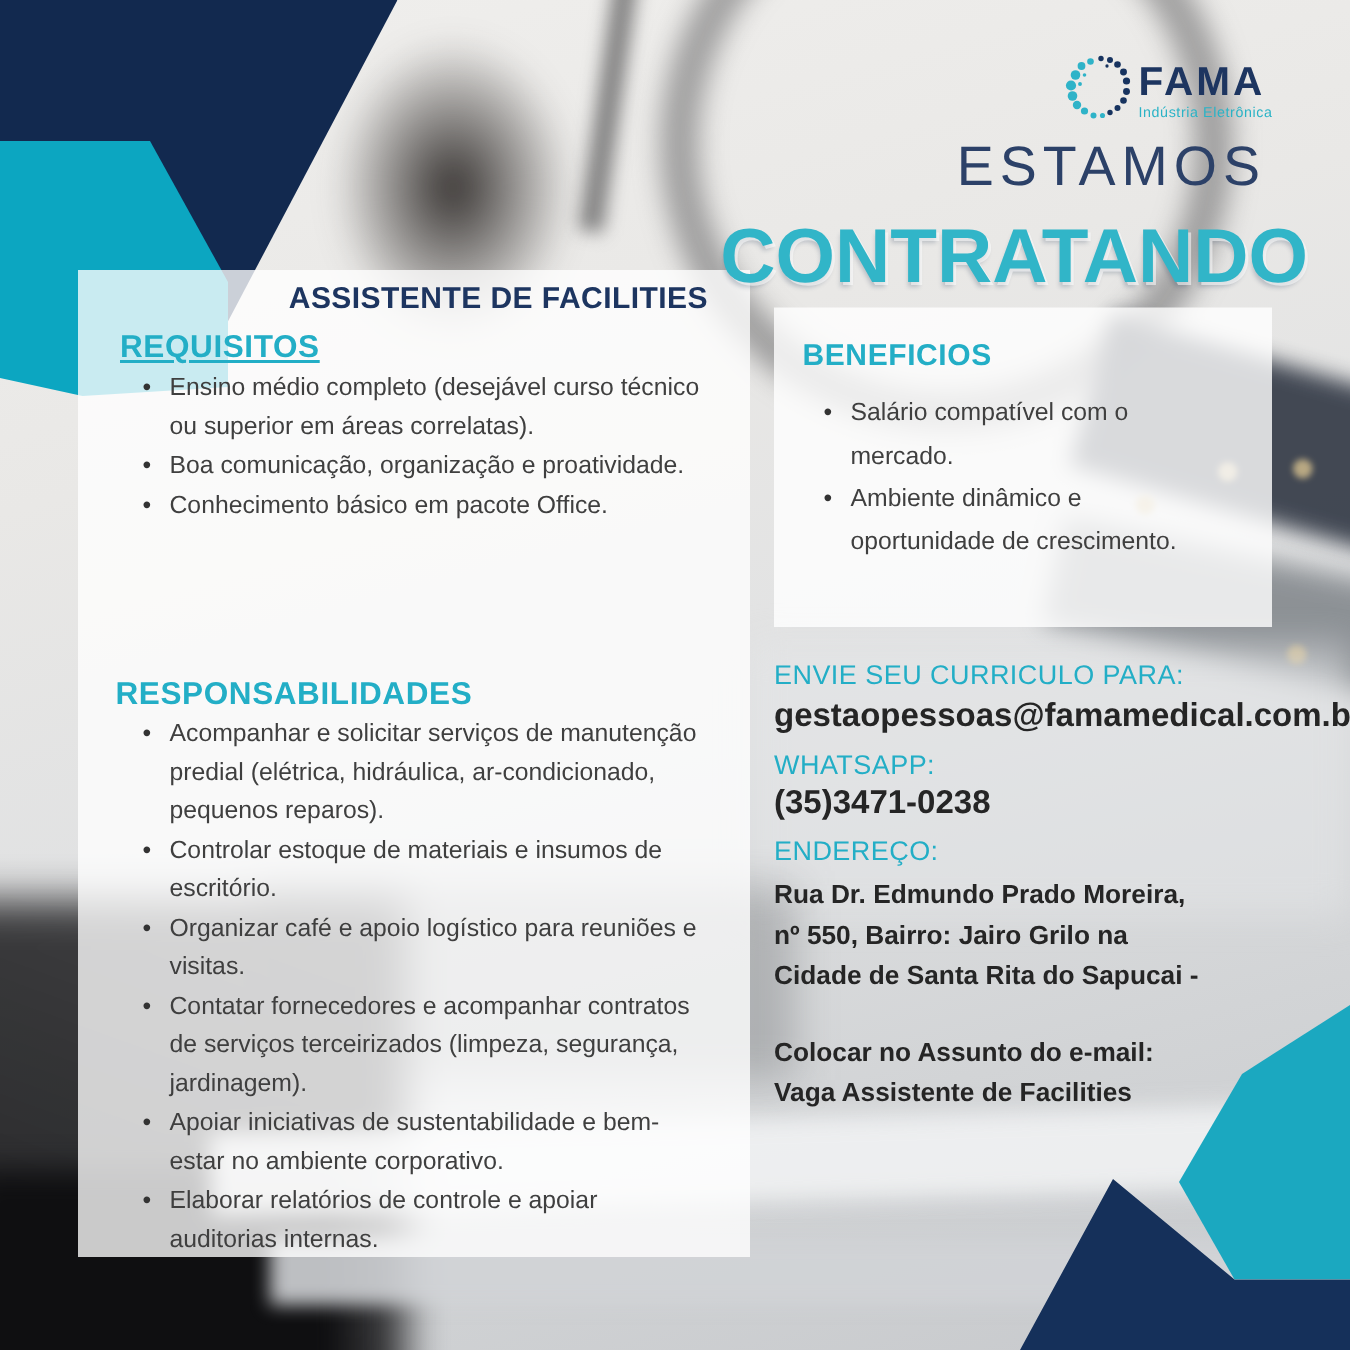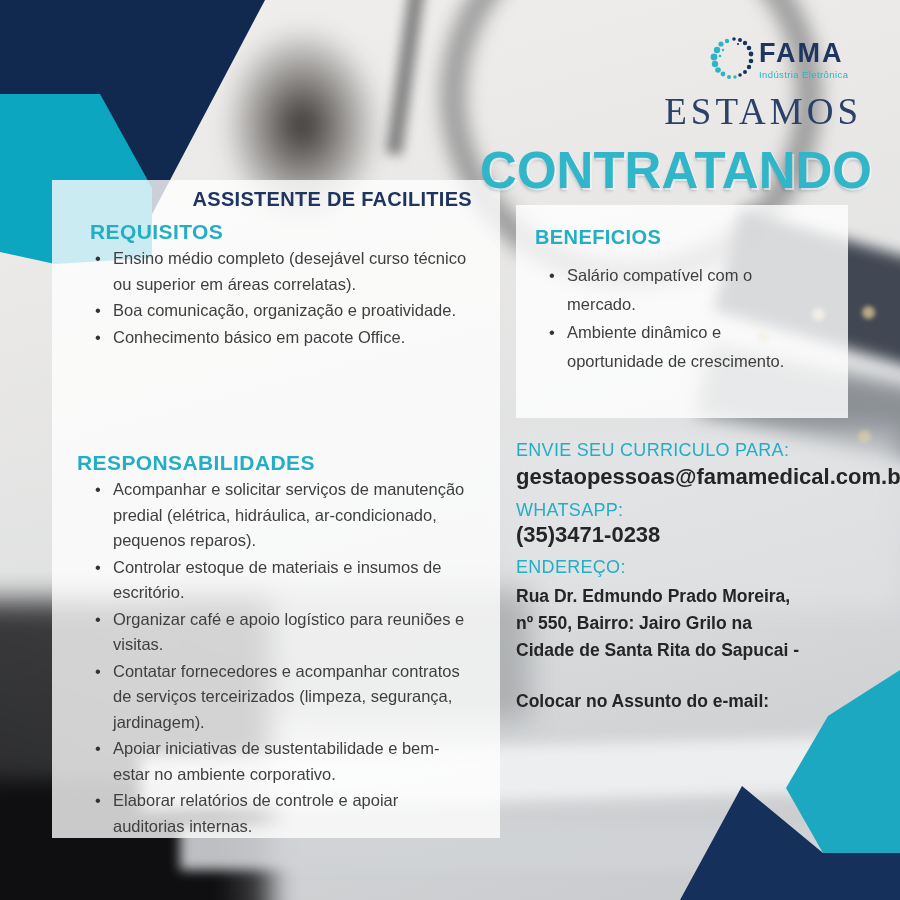--- a/index.html
+++ b/index.html
@@ -49,29 +49,29 @@
 
   
   .panel-left  { left:52px;  top:180px; width:448px; height:658px; background:rgba(255,255,255,.78); }
   .panel-right { left:516px; top:205px; width:332px; height:213px; background:rgba(255,255,255,.80); }
 
   
   .logo { left:708px; top:34px; display:flex; align-items:center; gap:3px; }
   .logo-text { display:flex; flex-direction:column; }
   .brand-name { font-size:27px; font-weight:bold; color:#1d3560; letter-spacing:2px; line-height:1; }
   .brand-tagline { font-size:9.5px; color:#2ab3c6; letter-spacing:.4px; margin-top:2px; }
-  .estamos { right:38px; top:90px; font-size:37px; font-weight:500; letter-spacing:4px; color:#2c4168;font-family:Liberation Serif, serif; }
+  .estamos { right:56px; top:90px; font-size:37px; font-weight:500; letter-spacing:4px; color:#2c4168; }
   .contratando { right:28px; top:141px; font-size:51px; font-weight:800; color:#31b5c8; letter-spacing:0;
     text-shadow:2px 2px 0 rgba(255,255,255,.55), 0 3px 3px rgba(50,70,100,.25); }
 
   
   .job-title { left:52px; top:188px; width:448px; padding-right:28px; box-sizing:border-box;
     text-align:right; font-size:20px; font-weight:bold; color:#1d3560; letter-spacing:.3px; }
   .sec-heading { font-size:21px; font-weight:bold; color:#23aec6; letter-spacing:.4px; }
-  .h-req  { left:90px; top:220px; }
+  .h-req  { left:80px; top:220px;text-decoration:underline; }
   .h-resp { left:77px; top:451px; }
   ul.blist { margin:0; padding:0; list-style:none; }
   .blist li { position:relative; padding-left:18px; color:#3f3f3f; }
   .blist li::before { content:"•"; position:absolute; left:0; top:0; color:#333; }
   .list-left { left:95px; top:246px; width:377px; font-size:16.5px; line-height:25.5px; }
   .list-left li { margin-bottom:1px; }
   .list-resp { top:477px; }
 
   
   .h-ben { left:535px; top:226px; font-size:20px; }
@@ -186,15 +186,16 @@
   <div class="abs c-label l-whats">WHATSAPP:</div>
   <div class="abs c-value v-whats">(35)3471-0238</div>
   <div class="abs c-label l-ender">ENDEREÇO:</div>
   <div class="abs v-addr">
     <div>Rua Dr. Edmundo Prado Moreira,</div>
     <div>nº 550, Bairro: Jairo Grilo na</div>
     <div>Cidade de Santa Rita do Sapucai -</div>
   </div>
   <div class="abs v-subj">
     <div>Colocar no Assunto do e-mail:</div>
+    <div>Vaga Assistente de Facilities</div>
   </div>
 
 </div>
 
 </body></html>

